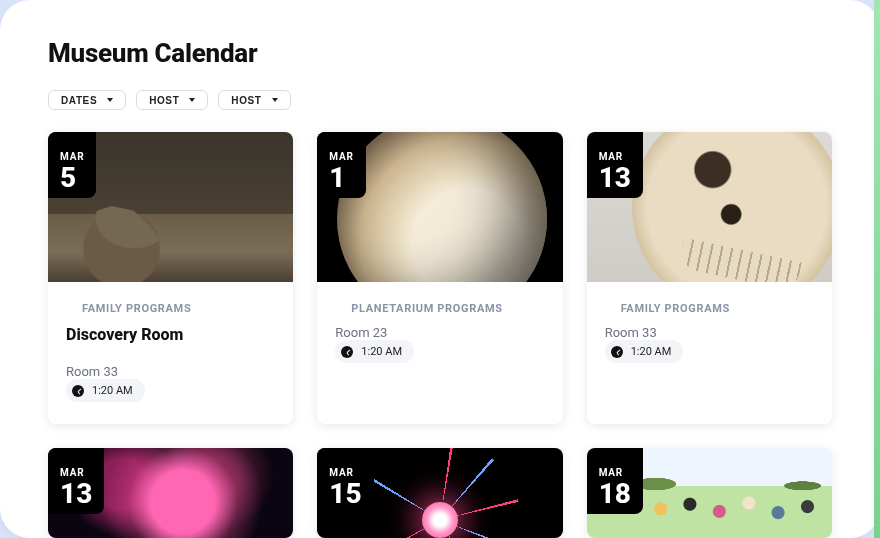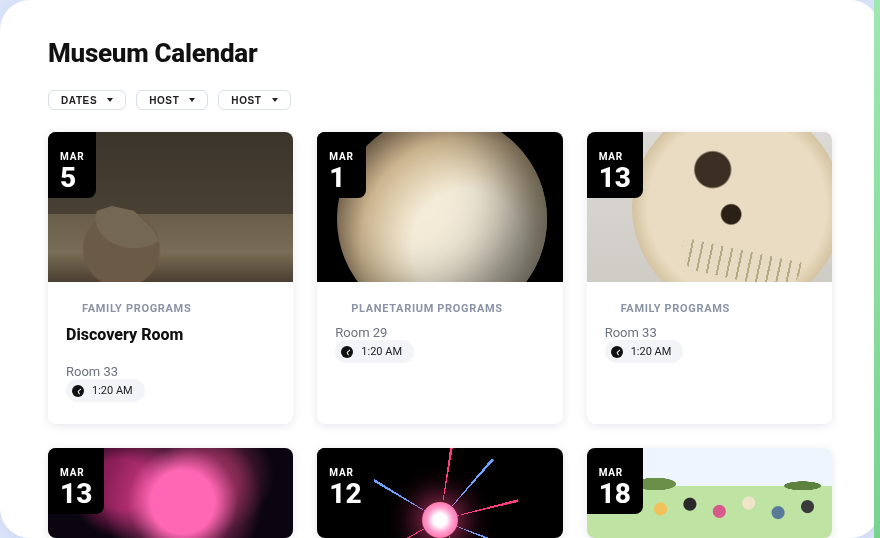--- a/index.html
+++ b/index.html
@@ -308,21 +308,21 @@
 
     <div class="card">
       <div class="card-img img-pluto">
         <div class="date-flag">
           <span class="mo">MAR</span>
           <span class="dy">1</span>
         </div>
       </div>
       <div class="card-body">
         <div class="cat">PLANETARIUM PROGRAMS</div>
-        <div class="room">Room 29</div>
+        <div class="room">Room 23</div>
         <div class="time-pill">
           <span class="clock"></span>
           <span>1:20 AM</span>
         </div>
       </div>
     </div>
 
     <div class="card">
       <div class="card-img img-skull">
         <div class="date-flag">
@@ -347,21 +347,21 @@
           <span class="dy">13</span>
         </div>
       </div>
 
     </div>
 
     <div class="card row2">
       <div class="card-img img-plasma">
         <div class="date-flag">
           <span class="mo">MAR</span>
-          <span class="dy">12</span>
+          <span class="dy">15</span>
         </div>
       </div>
 
     </div>
 
     <div class="card row2">
       <div class="card-img img-park">
         <div class="date-flag">
           <span class="mo">MAR</span>
           <span class="dy">18</span>

